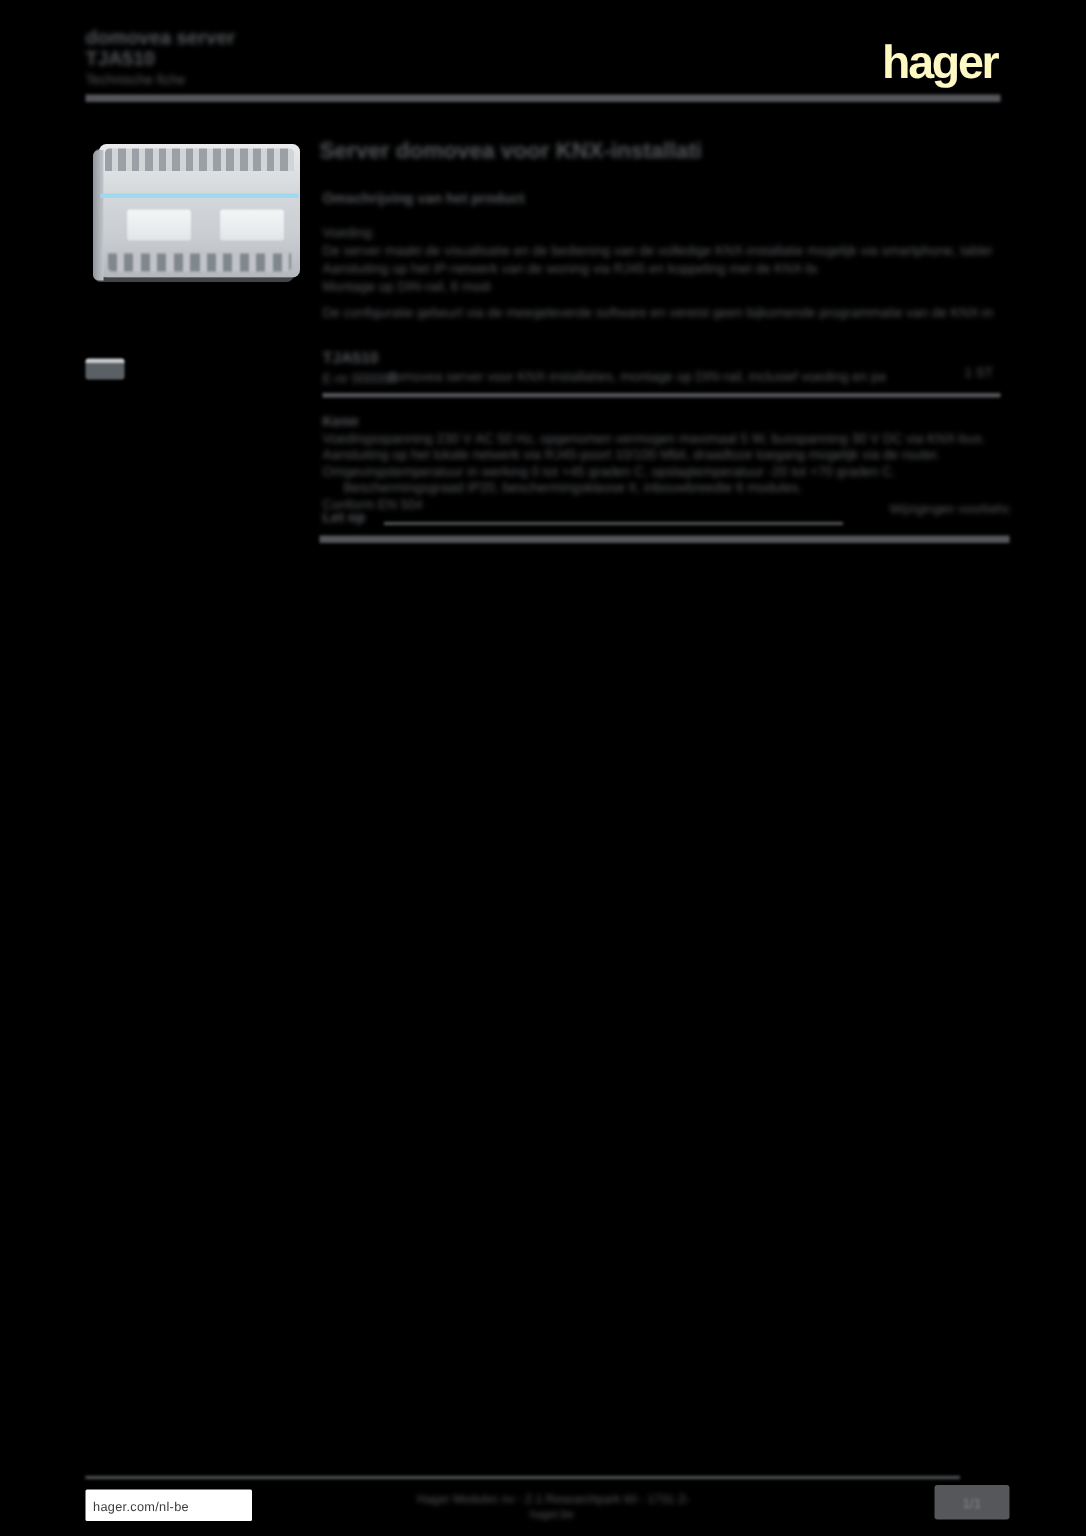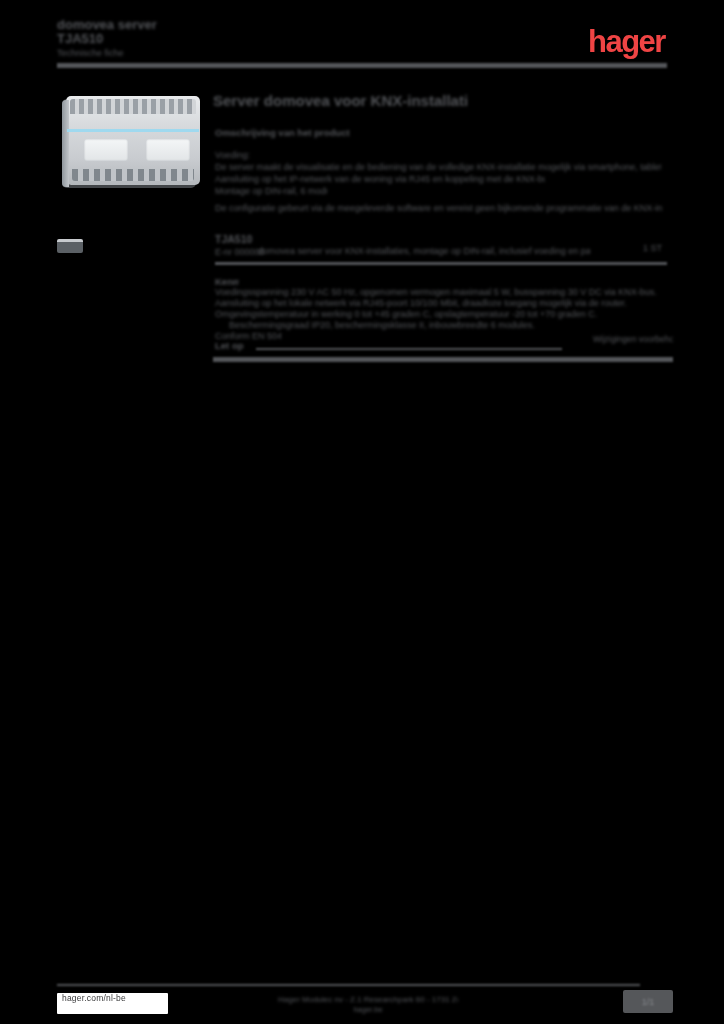--- a/index.html
+++ b/index.html
@@ -12,21 +12,21 @@
     color:#54565a;white-space:nowrap;overflow:hidden;
     filter:blur(1.7px);
   }
   .smear.bold{font-weight:bold;}
   .rule{background:#54565a;filter:blur(1.2px);}
   .right{text-align:right;}
   .center{text-align:center;}
 
   
   .logo{
-    color:#ef4444;font-weight:900;font-size:31px;letter-spacing:-1.5px;
+    color:#fef9c3;font-weight:900;font-size:31px;letter-spacing:-1.5px;
     filter:blur(0.4px);line-height:1;
   }
 
   
   .device{
     position:absolute;left:62px;top:92px;width:138px;height:95px;
   }
   .device .body{
     position:absolute;left:4px;top:4px;right:0;bottom:2px;
     background:linear-gradient(180deg,#e9ebed 0%,#d6d9dc 35%,#c9ccd0 70%,#b4b8bc 100%);
@@ -63,21 +63,21 @@
   
   .thumb{
     position:absolute;left:57px;top:239px;width:26px;height:14px;
     background:linear-gradient(180deg,#c7cace 0 3px,#5b6065 3px 100%);
     border-radius:2px;filter:blur(0.6px);
   }
 
   
   .sitebox{
     position:absolute;left:57px;top:993px;width:111px;height:21px;
-    background:#fff;border-radius:1px;display:flex;
+    background:#fff;border-radius:1px;display:flex;align-items:center;
     padding-left:5px;box-sizing:border-box;
   }
   .sitebox span{font-size:8.5px;color:#3b3b3c;letter-spacing:0.2px;}
   .pagebox{
     position:absolute;left:623px;top:990px;width:50px;height:23px;
     background:#55575a;border-radius:2px;display:flex;align-items:center;justify-content:center;
   }
   .pagebox span{color:#86898d;font-size:9px;filter:blur(1.2px);}
 </style>
 </head>

